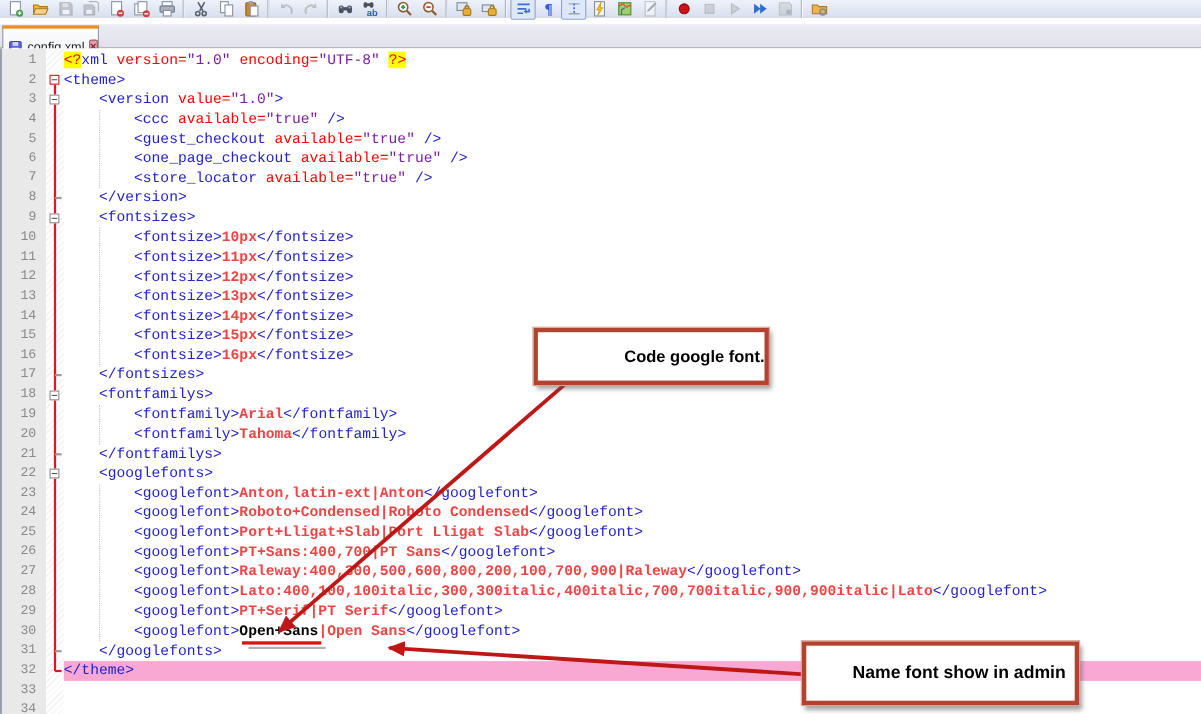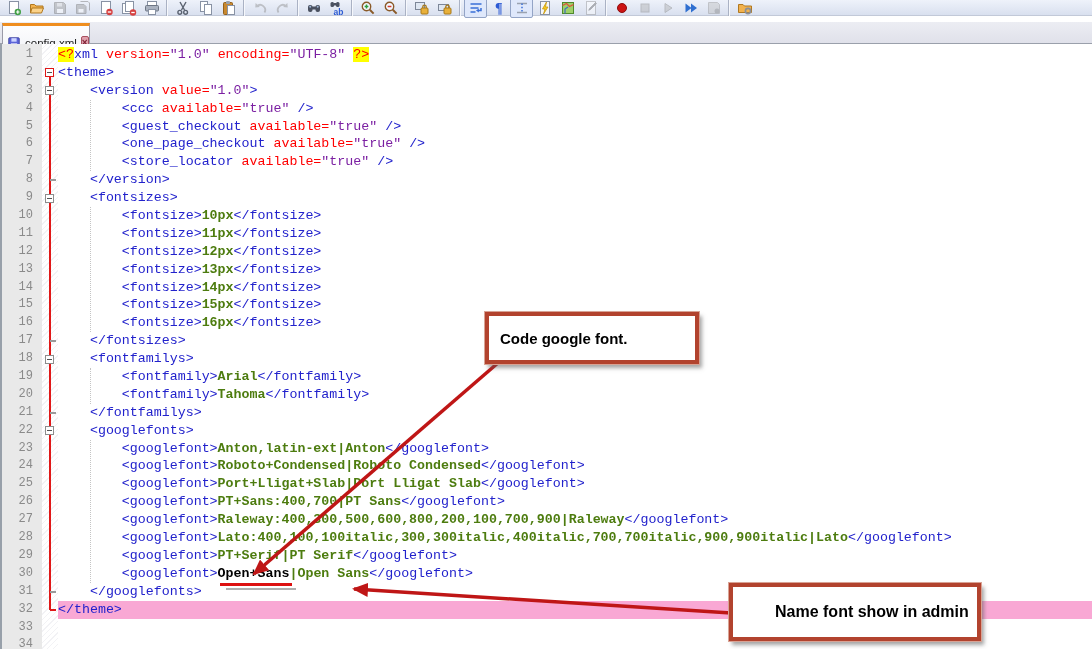--- a/index.html
+++ b/index.html
@@ -42,31 +42,31 @@
   .fold-box.red{border-color:#e01818;}
   .fold-tail{position:absolute;left:8px;width:6px;height:2px;background:#9a9a9a;}
   .fold-tail.red{background:#e01818;}
   .code{flex:1 1 auto;position:relative;padding-top:2px;box-sizing:border-box;background:#fff;}
   .row{height:17.9px;line-height:17.9px;white-space:pre;
        font-family:"Liberation Mono",monospace;font-size:13.3px;color:#000;}
   .row.cur{background:#f9a8d4;}
   .tk-t{color:#2222cc;}
   .tk-a{color:#ff0000;}
   .tk-v{color:#7b1fa2;}
-  .tk-x{color:#4d7c0f;font-weight:bold;}
+  .tk-x{color:#ef4444;font-weight:bold;}
   .tk-u{color:#000;font-weight:bold;}
   .tk-d{color:#ff0000;background:#ffff00;}
   .guide{position:absolute;width:0;border-left:1px dotted #c4c4c4;}
 
   
   .ann-overlay{position:absolute;left:0;top:0;width:1092px;height:605px;pointer-events:none;z-index:5;}
   .ann-box{position:absolute;background:#fff;border:4px solid #b2432e;outline:1px solid #d8a395;
            box-shadow:3px 4px 4px rgba(90,90,90,.55);z-index:6;display:flex;align-items:center;}
   .ann-box .txt{font-weight:bold;color:#000;padding-left:11px;}
-  .ann-box1{left:483px;top:268px;width:206px;height:44px;}
+  .ann-box1{left:483px;top:254px;width:206px;height:44px;justify-content:flex-end;}
   .ann-box1 .txt{font-size:15px;}
   .ann-box2{left:727px;top:539px;width:244px;height:50px;}
   .ann-box2 .txt{font-size:16px;padding-left:42px;}
   .ann-underline{position:absolute;left:218px;top:539px;width:72px;height:3px;background:#dd1111;z-index:6;}
   .ann-underline-shadow{position:absolute;left:224px;top:544px;width:70px;height:2px;
                         background:rgba(110,110,110,.55);filter:blur(.6px);z-index:6;}
 </style>
 </head>
 <body>
 

